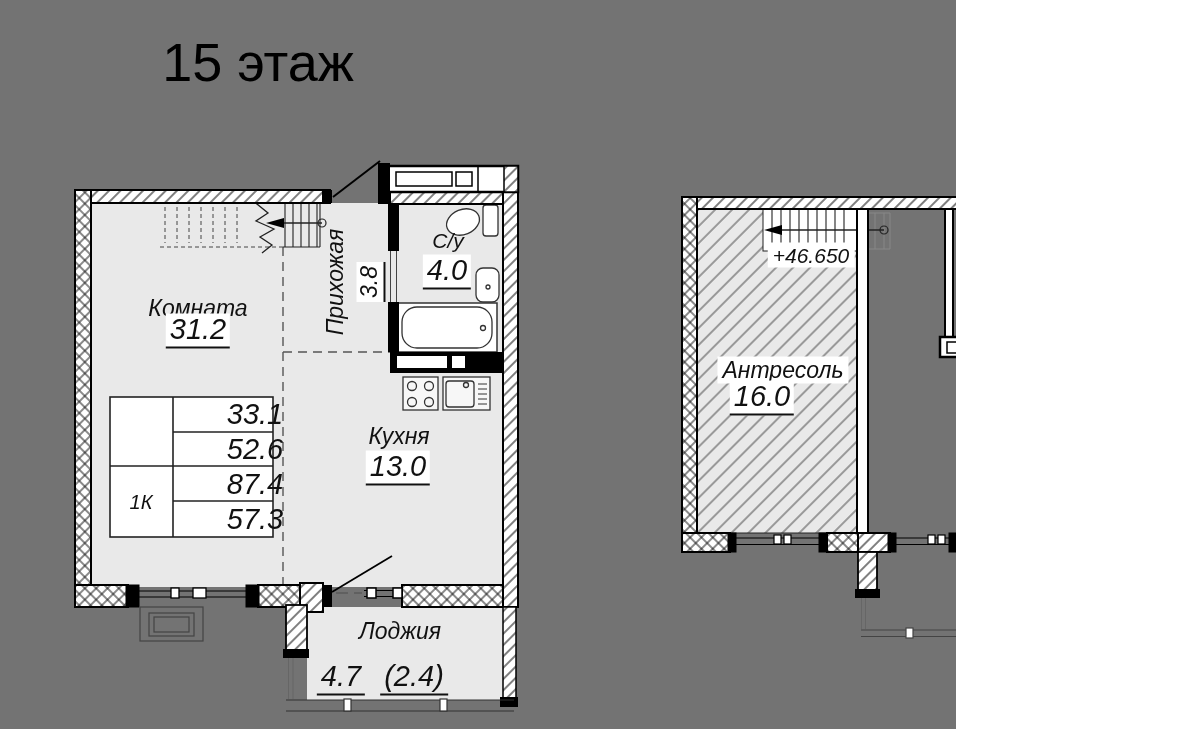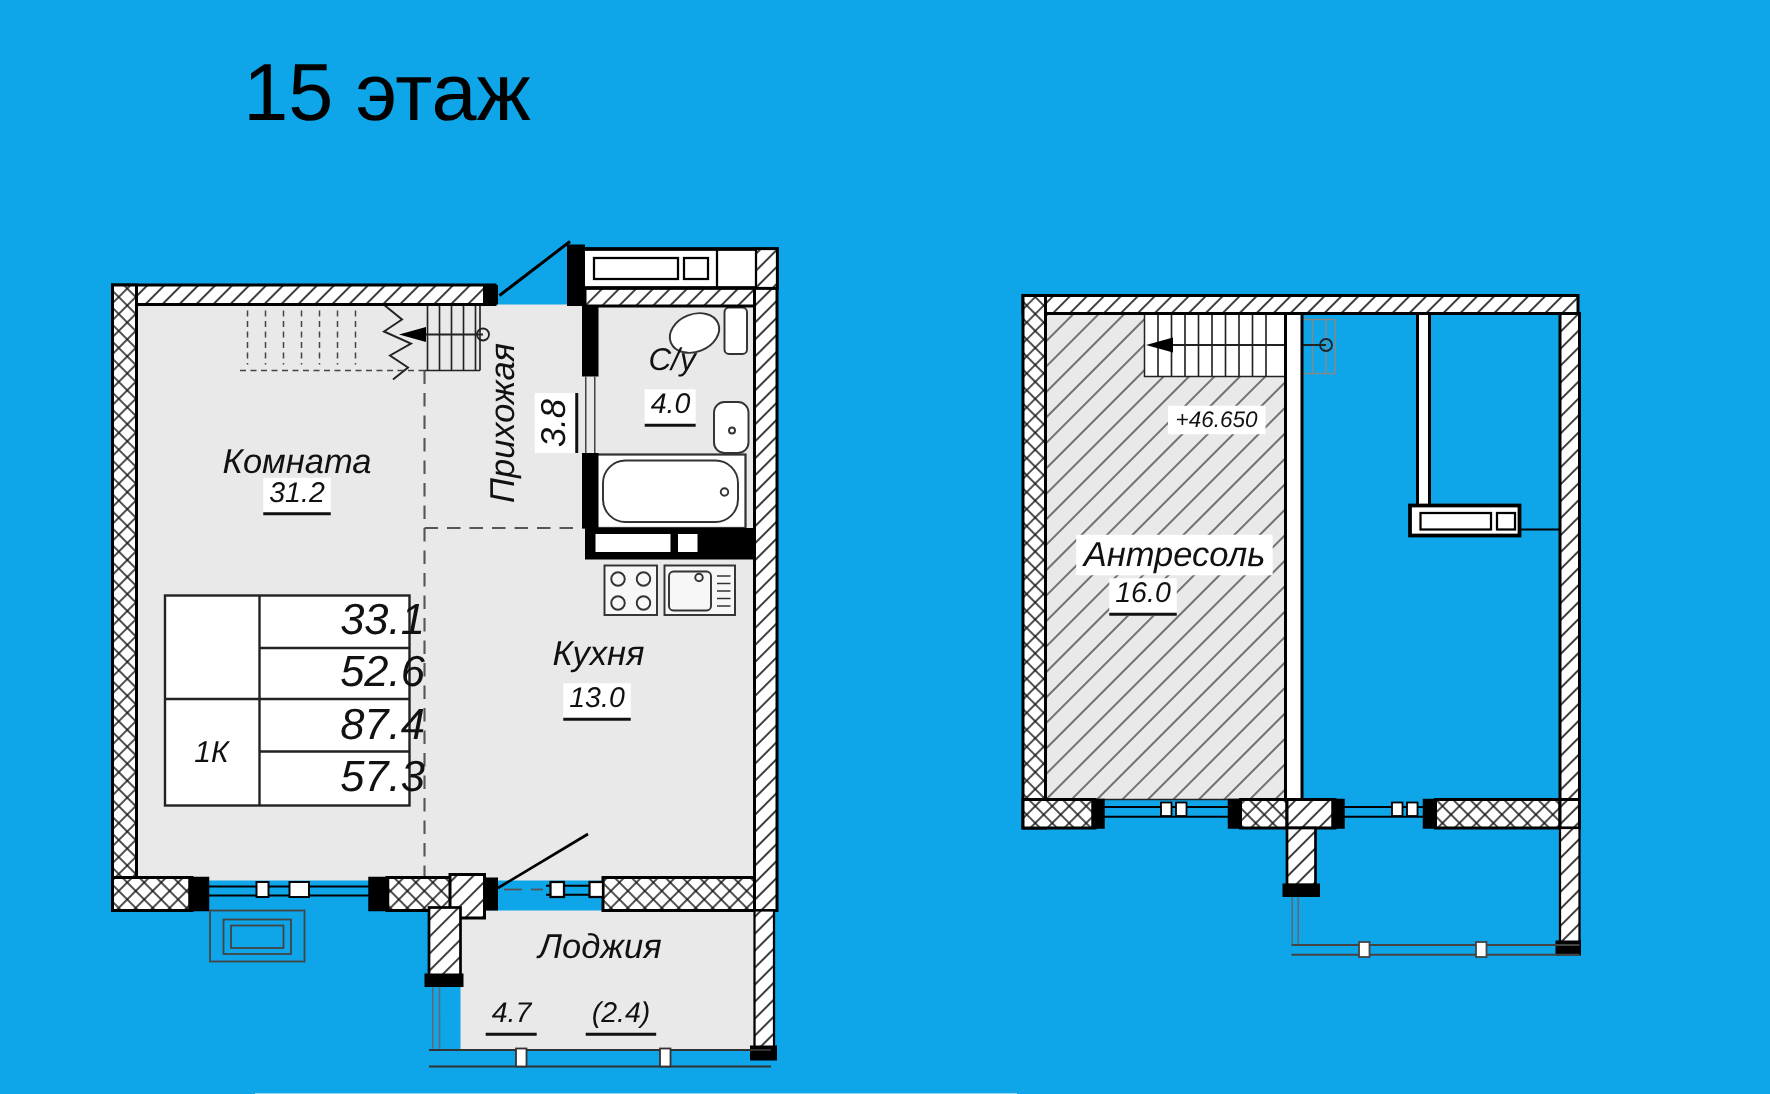--- a/index.html
+++ b/index.html
@@ -1,27 +1,27 @@
 <!DOCTYPE html>
 <html><head>
 <meta charset="utf-8">
 <style>
   html,body{margin:0;padding:0;background:#fff;}
-  #canvas{position:relative;width:1180px;height:729px;background:#0ea5e9;overflow:hidden;
+  #canvas{position:relative;width:956px;height:729px;background:#737373;overflow:hidden;
           font-family:"Liberation Sans",sans-serif;color:#111;}
   #drawing{position:absolute;left:0;top:0;}
   .lbl{position:absolute;transform:translate(-50%,-50%);white-space:nowrap;
        font-style:italic;color:#111;line-height:1;}
   .vert{transform:translate(-50%,-50%) rotate(-90deg);}
   .ul{border-bottom:2px solid #111;padding:1px 4px 3px;}
   .wbg{background:#fff;}
   .title{position:absolute;transform:translate(-50%,-50%);font-style:normal;
          font-size:54px;color:#000;white-space:nowrap;}
   .roomlbl{font-size:23px;}
-  .arealbl{font-size:19px;}
+  .arealbl{font-size:29px;}
   .tabletxt{font-size:29px;margin-left:32px;}
 </style>
 </head>
 <body>
 
 <div id="canvas">
 
 <svg id="drawing" width="1180" height="729" viewBox="0 0 1180 729">
   <defs>
     <pattern id="hatchD" width="8" height="8" patternUnits="userSpaceOnUse" patternTransform="rotate(45)">
@@ -291,17 +291,17 @@
 <div class="lbl roomlbl" style="left:400px;top:631px">Лоджия</div>
 <div class="lbl arealbl ul" style="left:341px;top:678px">4.7</div>
 <div class="lbl arealbl ul" style="left:414px;top:678px">(2.4)</div>
 
 <div class="lbl" style="left:141px;top:502px;font-size:20px">1К</div>
 <div class="lbl tabletxt" style="left:223px;top:414px">33.1</div>
 <div class="lbl tabletxt" style="left:223px;top:449px">52.6</div>
 <div class="lbl tabletxt" style="left:223px;top:484px">87.4</div>
 <div class="lbl tabletxt" style="left:223px;top:519px">57.3</div>
 
-<div class="lbl wbg" style="left:811px;top:280px;font-size:15px;padding:2px 5px">+46.650</div>
+<div class="lbl wbg" style="left:811px;top:255px;font-size:21px;padding:2px 5px">+46.650</div>
 <div class="lbl roomlbl wbg" style="left:783px;top:370px;padding:2px 5px">Антресоль</div>
 <div class="lbl arealbl ul wbg" style="left:762px;top:398px">16.0</div>
 
 </div>
 
 </body></html>

